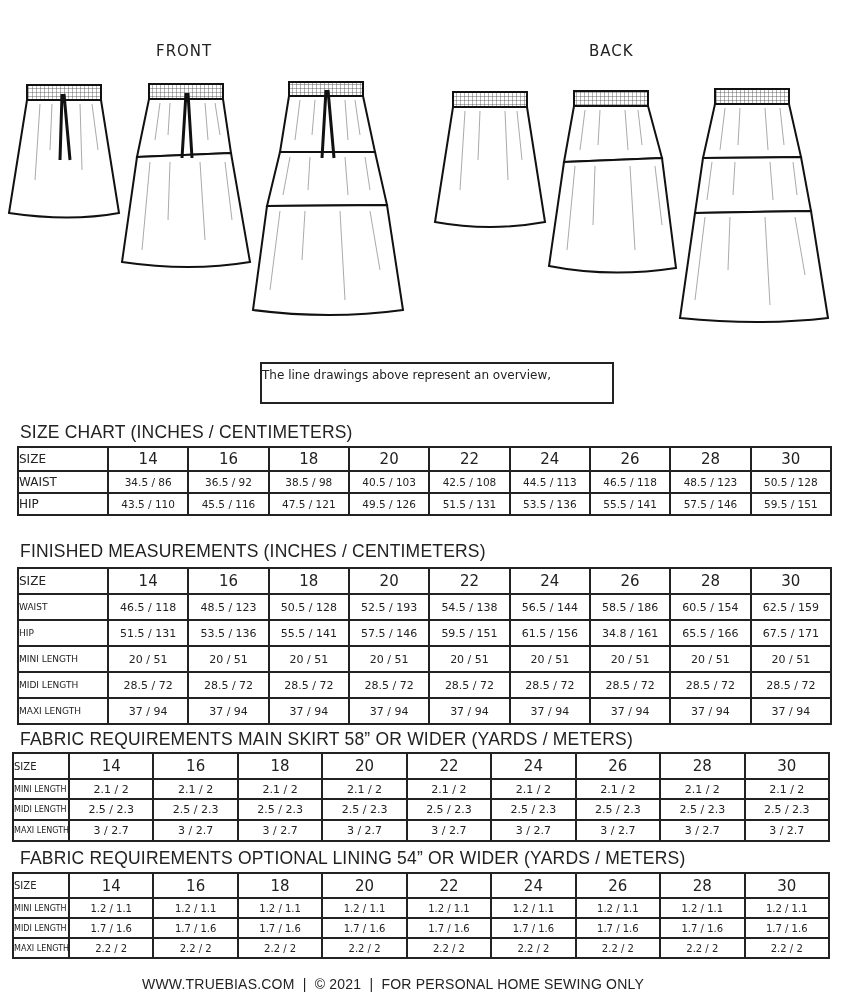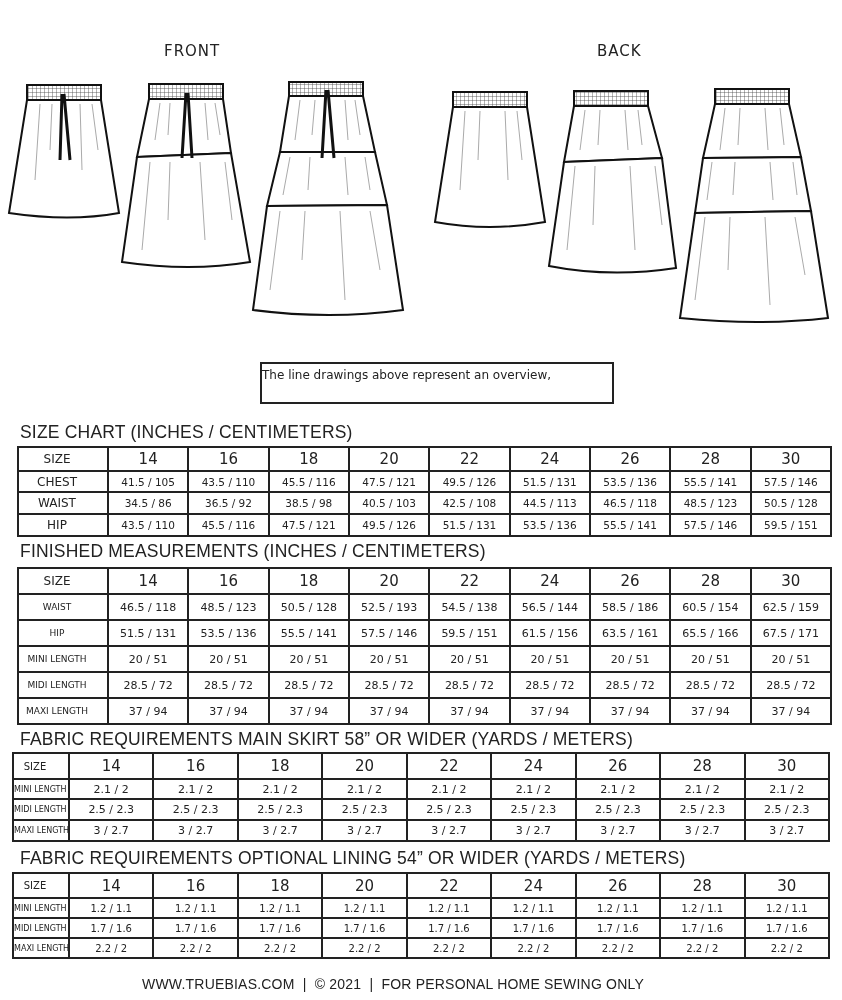--- a/index.html
+++ b/index.html
@@ -1,28 +1,28 @@
 <!DOCTYPE html>
 <html><head>
 <meta charset="utf-8">
 <style>
   html, body { margin: 0; padding: 0; background: #fff; }
   body { width: 842px; height: 1000px; position: relative; overflow: hidden;
          font-family: "DejaVu Sans", sans-serif; color: #1a1a1a; }
-  .view-label { position: absolute; font-size: 15px; letter-spacing: 1px; color: #222; margin-left: 8px; }
+  .view-label { position: absolute; font-size: 15px; letter-spacing: 1px; color: #222; }
   .drawing { position: absolute; }
   .note { position: absolute; left: 260px; top: 362px; width: 354px; height: 42px;
           border: 2px solid #222; box-sizing: border-box; text-align: left;
           font-size: 12px; line-height: 17px; padding-top: 3px; color: #222; }
   .section-title { position: absolute; left: 20px; font-size: 17.5px; letter-spacing: 0.2px;
                    color: #222; white-space: nowrap; font-family: "Liberation Sans", sans-serif; }
   table.chart { position: absolute; border-collapse: collapse; table-layout: fixed; }
   table.chart td { border: 2px solid #222; text-align: center; padding: 0; color: #222;
                    white-space: nowrap; overflow: hidden; }
-  table.chart td.rowlabel { text-align: center; padding-right: 12px; margin-left: 24px; }
+  table.chart td.rowlabel { text-align: left; padding-right: 12px; margin-left: 24px; }
   .footer { position: absolute; left: 0; width: 786px; top: 976px; text-align: center;
             font-size: 14px; color: #222; font-family: "Liberation Sans", sans-serif; letter-spacing: 0.2px; }
 </style>
 </head>
 <body>
 
 <div class="view-label" style="left:156px; top:42px;">FRONT</div>
 <div class="view-label" style="left:589px; top:42px;">BACK</div>
 
 <svg class="drawing" width="842" height="340" style="left:0; top:0;" xmlns="http://www.w3.org/2000/svg">
@@ -106,32 +106,20 @@
     <td style="font-size:15px;">14</td>
     <td style="font-size:15px;">16</td>
     <td style="font-size:15px;">18</td>
     <td style="font-size:15px;">20</td>
     <td style="font-size:15px;">22</td>
     <td style="font-size:15px;">24</td>
     <td style="font-size:15px;">26</td>
     <td style="font-size:15px;">28</td>
     <td style="font-size:15px;">30</td>
   </tr>
-  <tr style="height:21px; font-size:10.5px;">
-    <td class="rowlabel" style="font-size:12px;">CHEST</td>
-    <td>41.5 / 105</td>
-    <td>43.5 / 110</td>
-    <td>45.5 / 116</td>
-    <td>47.5 / 121</td>
-    <td>49.5 / 126</td>
-    <td>51.5 / 131</td>
-    <td>53.5 / 136</td>
-    <td>55.5 / 141</td>
-    <td>57.5 / 146</td>
-  </tr>
   <tr style="height:22px; font-size:10.5px;">
     <td class="rowlabel" style="font-size:12px;">WAIST</td>
     <td>34.5 / 86</td>
     <td>36.5 / 92</td>
     <td>38.5 / 98</td>
     <td>40.5 / 103</td>
     <td>42.5 / 108</td>
     <td>44.5 / 113</td>
     <td>46.5 / 118</td>
     <td>48.5 / 123</td>
@@ -184,21 +172,21 @@
     <td>62.5 / 159</td>
   </tr>
   <tr style="height:26px; font-size:11px;">
     <td class="rowlabel" style="font-size:9px;">HIP</td>
     <td>51.5 / 131</td>
     <td>53.5 / 136</td>
     <td>55.5 / 141</td>
     <td>57.5 / 146</td>
     <td>59.5 / 151</td>
     <td>61.5 / 156</td>
-    <td>63.5 / 161</td>
+    <td>34.8 / 161</td>
     <td>65.5 / 166</td>
     <td>67.5 / 171</td>
   </tr>
   <tr style="height:26px; font-size:11px;">
     <td class="rowlabel" style="font-size:9px;">MINI LENGTH</td>
     <td>20 / 51</td>
     <td>20 / 51</td>
     <td>20 / 51</td>
     <td>20 / 51</td>
     <td>20 / 51</td>

